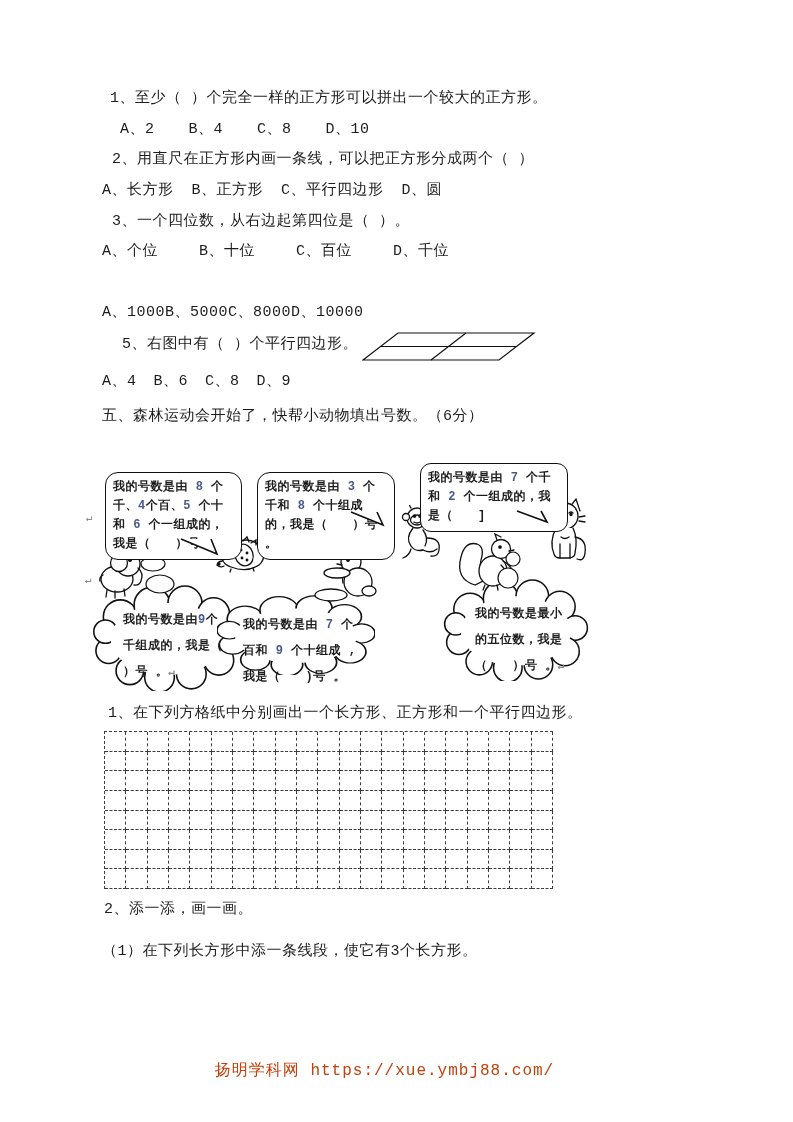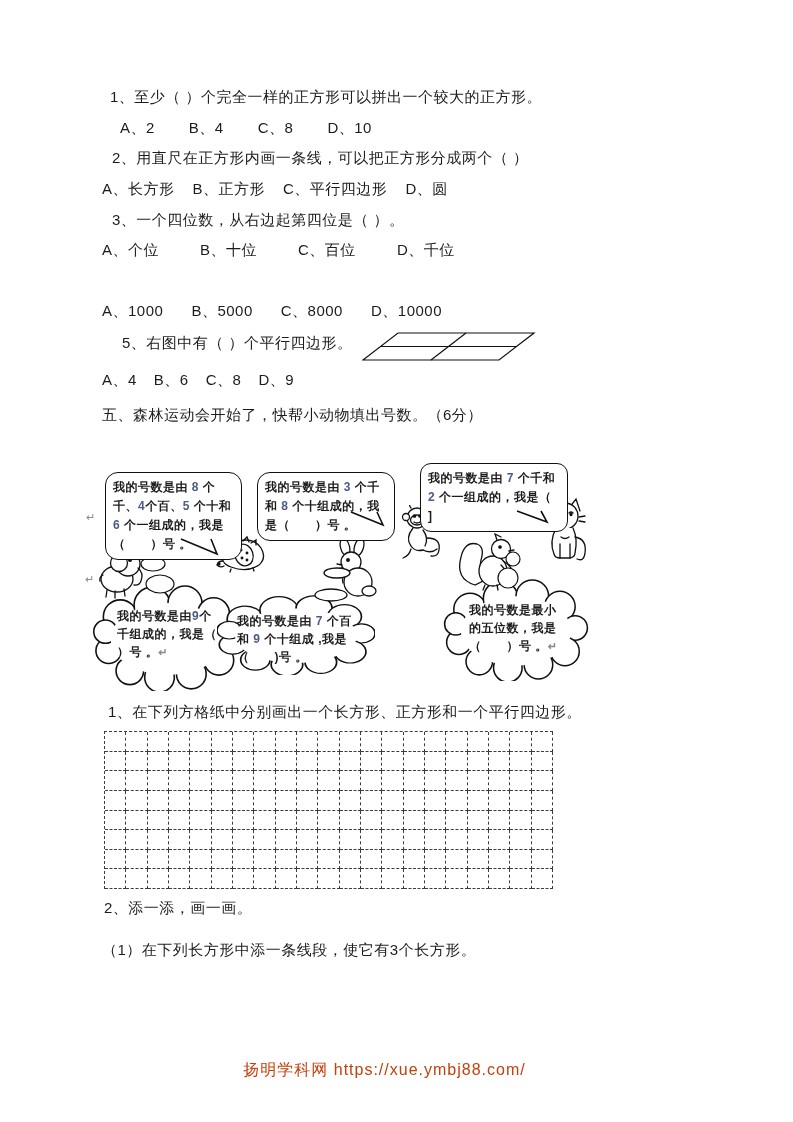--- a/index.html
+++ b/index.html
@@ -1,31 +1,31 @@
 <!DOCTYPE html>
 <html><head>
 <meta charset="utf-8">
 <style>
   html,body{margin:0;padding:0;background:#ffffff;}
   .page{position:relative;width:769px;height:1122px;background:#ffffff;overflow:hidden;
-        font-family:Liberation Sans, sans-serif;color:#1c1c1c;}
+        font-family:Liberation Mono, monospace;color:#1c1c1c;}
   .t{position:absolute;font-size:15px;white-space:nowrap;letter-spacing:0.5px;}
   .opts{position:absolute;display:flex;font-size:15px;letter-spacing:0.5px;}
-  .g32{gap:34px;} .g18{gap:18px;} .g25{gap:41px;} .g26{gap:28px;} .g16{gap:17px;}
+  .g32{gap:34px;} .g18{gap:18px;} .g25{gap:41px;} .g26{} .g16{gap:17px;}
   .fig{position:absolute;}
   .scene{position:absolute;left:85px;top:455px;width:660px;height:250px;}
   .bubble{position:absolute;background:#fff;border:1.6px solid #111;border-radius:13px;
           padding:5px 7px;font-size:12px;line-height:19px;font-weight:bold;
           word-break:break-all;letter-spacing:0.5px;z-index:3;}
   .bubble.square{border-radius:11px;}
   .num{color:#4a5a8a;}
   .tail{position:absolute;z-index:4;}
   .cloud{position:absolute;}
-  .cloud-text{position:absolute;font-size:12px;line-height:18px;font-weight:bold;
-              word-break:break-all;letter-spacing:0.5px;z-index:3;}
+  .cloud-text{position:absolute;font-size:12px;line-height:26px;font-weight:bold;
+              word-break:break-all;letter-spacing:0.5px;z-index:3;margin-left:6px;}
   .animal{position:absolute;z-index:2;}
   .rmark{position:absolute;color:#8a8a8a;font-size:11px;z-index:1;}
   .grid{position:absolute;left:104px;top:731px;width:448px;height:157px;display:grid;
         border-top:1px dashed #3c3c3c;border-left:1px dashed #3c3c3c;}
   .gcell{border-right:1px dashed #3c3c3c;border-bottom:1px dashed #3c3c3c;}
   .footer{position:absolute;left:0;top:1060px;width:100%;text-align:center;
           font-size:16px;color:#c2410c;letter-spacing:1px;}
   svg{display:block;}
 </style>
 </head>

